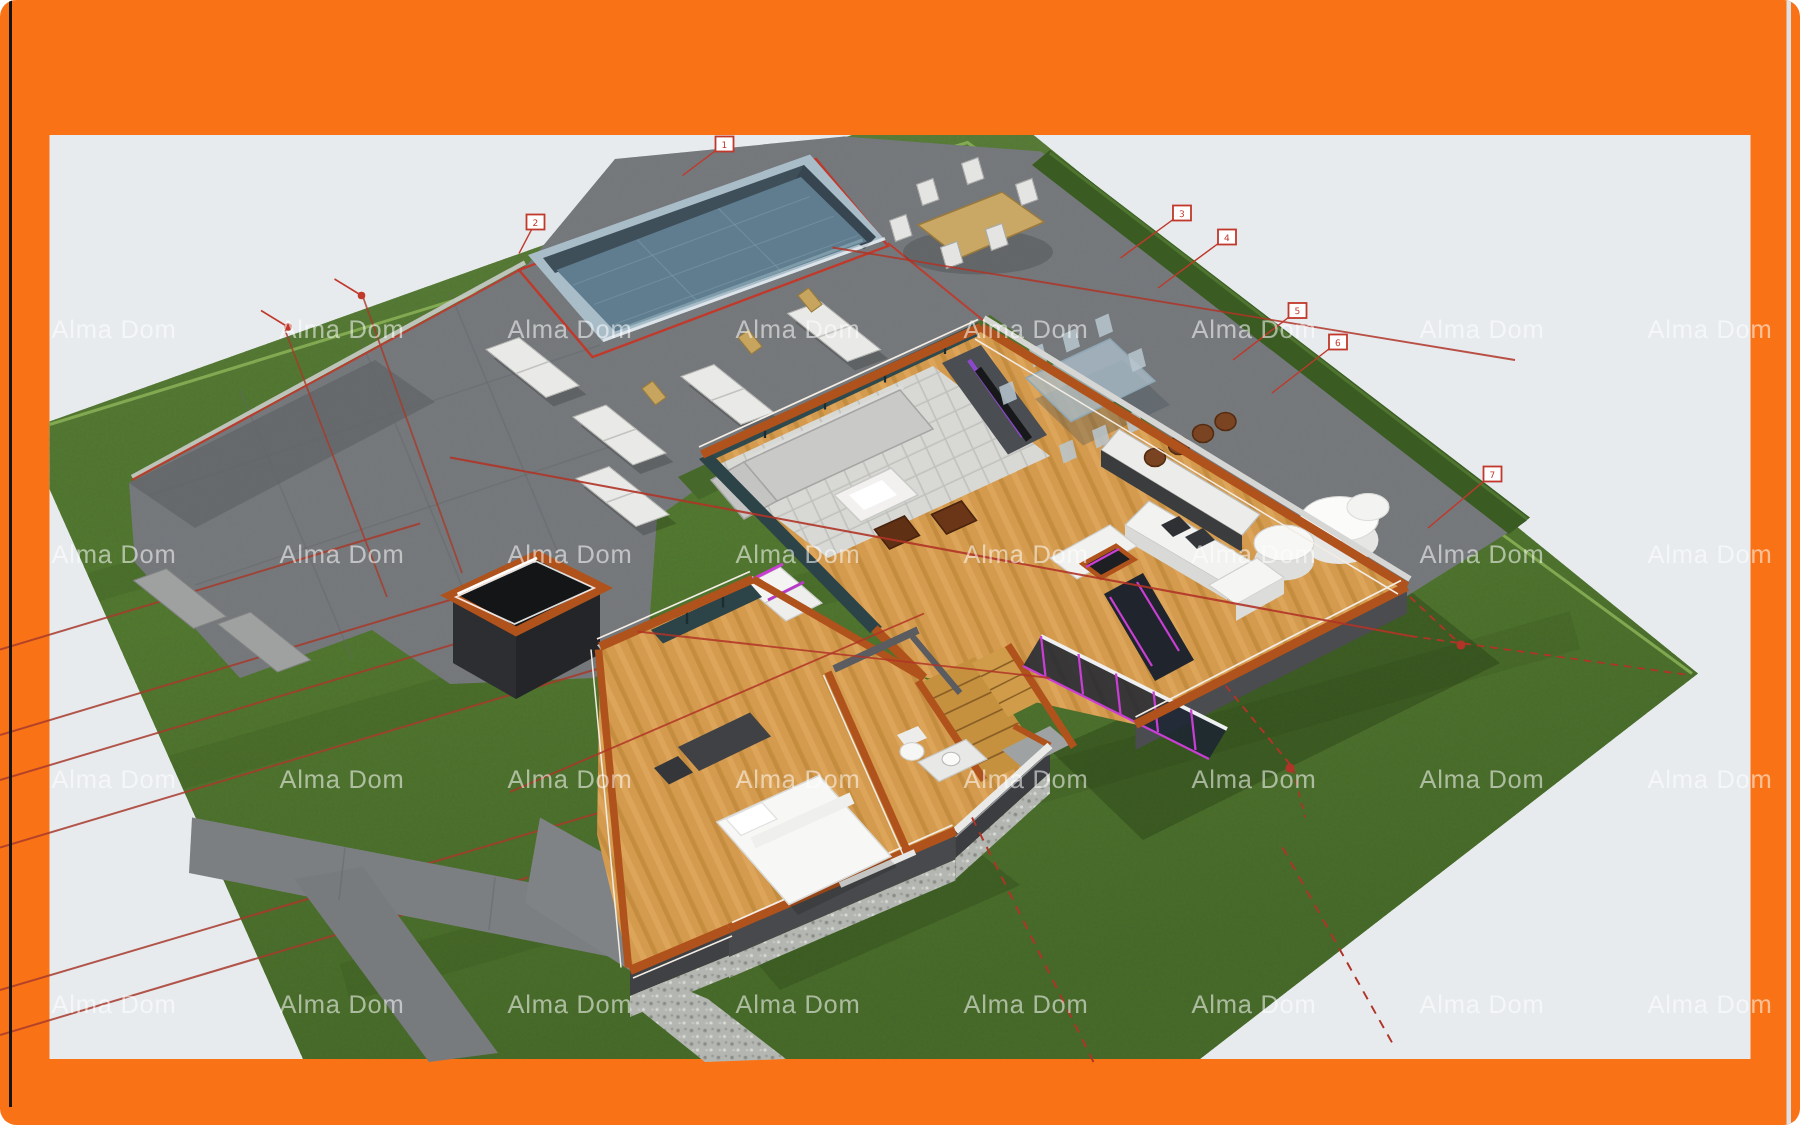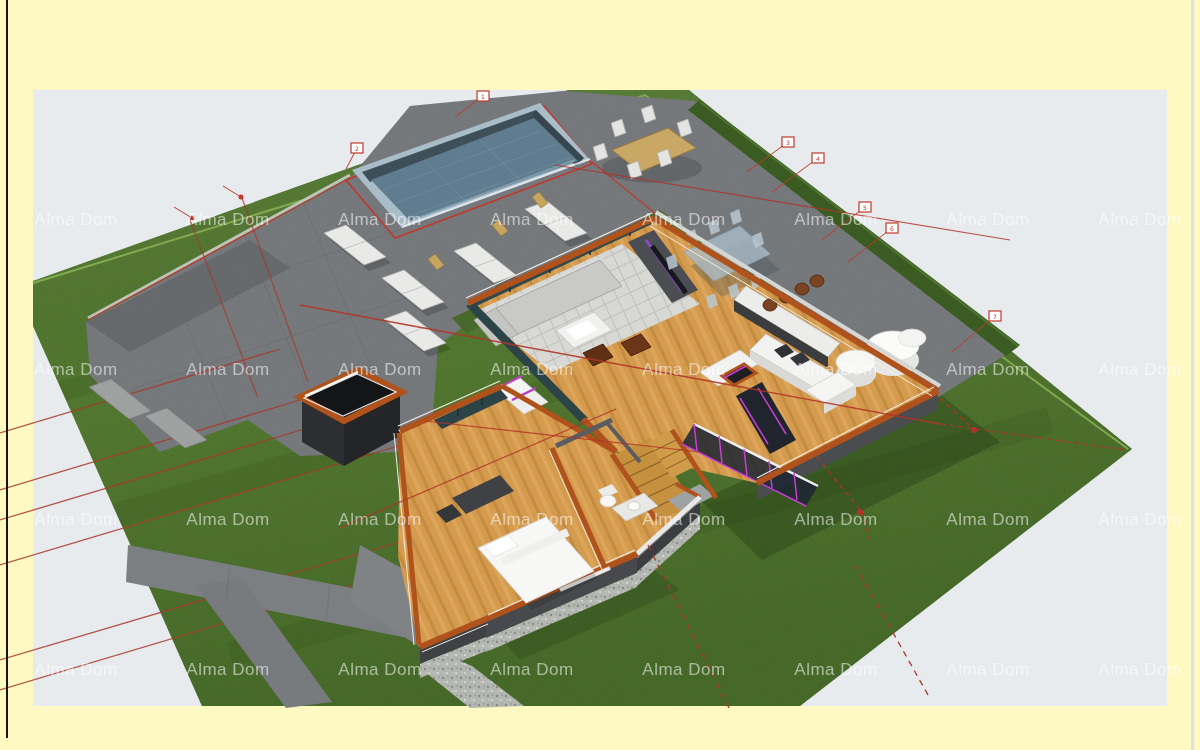--- a/index.html
+++ b/index.html
@@ -1,17 +1,17 @@
 <!DOCTYPE html>
 <html><head>
 <meta charset="utf-8">
 <style>
   html,body{margin:0;padding:0;background:#ffffff;}
-  .page{position:relative;width:1200px;height:750px;background:#fef9c3;overflow:hidden;
-        font-family:"Liberation Sans", sans-serif;}
+  .page{position:relative;width:1200px;height:750px;background:#f97316;overflow:hidden;
+        font-family:"Liberation Sans", sans-serif;border-radius:11px;}
   svg{display:block;}
   text.wm{font-family:"Liberation Sans", sans-serif;letter-spacing:0.5px;}
   text.mk{font-family:"DejaVu Sans", sans-serif;}
 </style>
 </head>
 <body>
 
 <div class="page">
   <svg id="scene-svg" width="1200" height="750" viewBox="0 0 1200 750">
     <defs>

